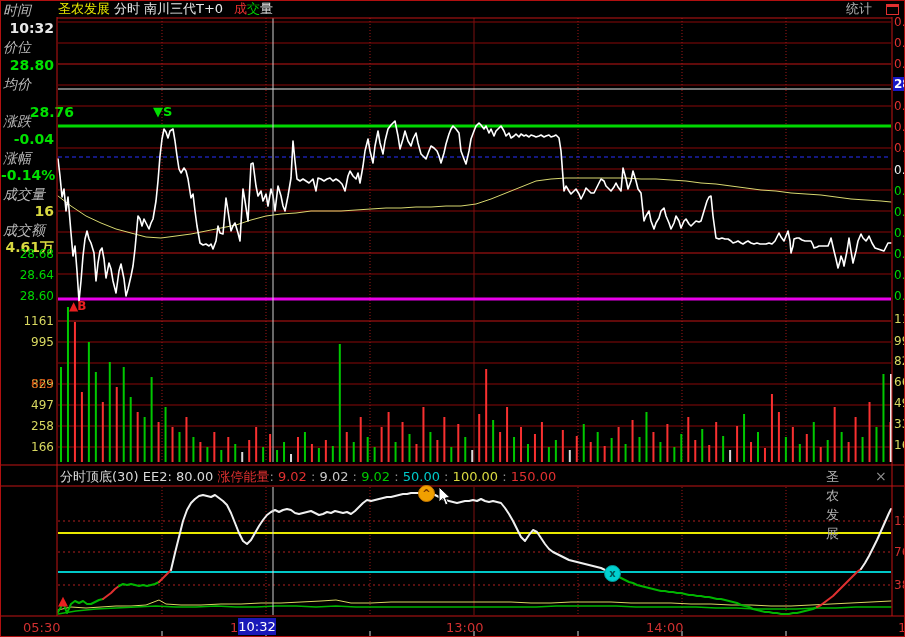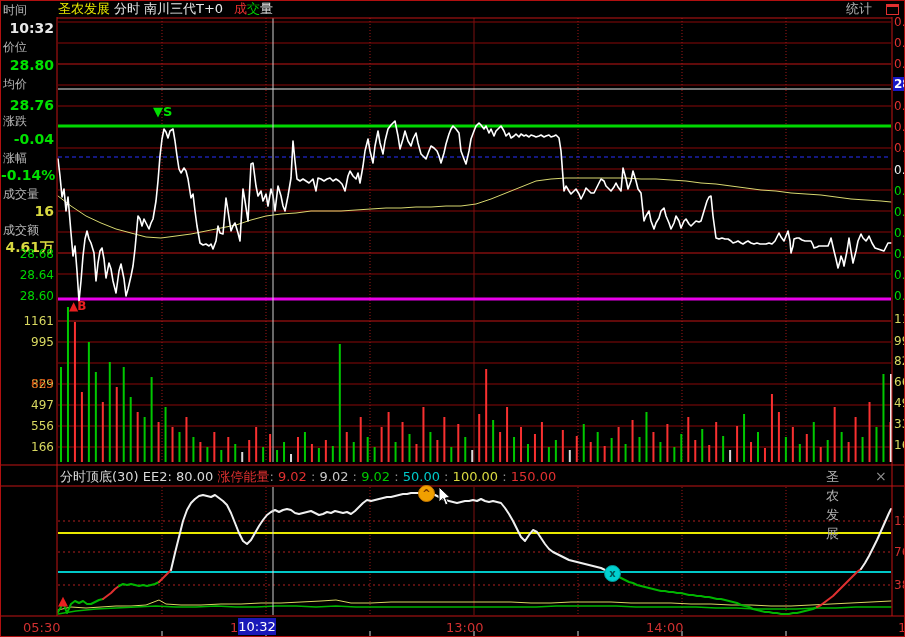--- a/index.html
+++ b/index.html
@@ -2,21 +2,21 @@
 <html><head>
 <meta charset="utf-8">
 <style>
   html,body{margin:0;padding:0;background:#000;}
   .screen{position:relative;width:905px;height:637px;background:#000;overflow:hidden;
           font-family:"DejaVu Sans","Liberation Sans",sans-serif;box-sizing:border-box;
           border:1px solid #b01010;}
   #titlebar{position:absolute;left:0;top:0;width:905px;height:16px;font-size:13px;line-height:16px;}
   #titlebar span{position:absolute;white-space:nowrap;}
   #quote div{position:absolute;white-space:nowrap;}
-  .qlabel{color:#b8b8b8;font-size:12px;left:2px;}
+  .qlabel{color:#b8b8b8;font-size:14px;left:2px;font-style:italic;}
   .qvalue{font-size:14px;font-weight:bold;right:851px;text-align:right;}
   .axlabel{position:absolute;font-size:12px;white-space:nowrap;}
   #subheader{position:absolute;left:0;top:466px;width:749px;height:19px;font-size:13px;line-height:19px;}
   #subparts{position:absolute;left:59px;top:0;white-space:nowrap;}
   #settings{position:absolute;left:825px;top:0;color:#b0b0b0;}
   #closex{position:absolute;left:874px;top:0;color:#909090;font-size:14px;}
   #taxis div{position:absolute;font-size:13px;color:#d03030;white-space:nowrap;}
   #timetag{position:absolute;left:237px;top:617px;width:38px;height:17px;background:#1818b8;
            color:#fff;font-size:13px;line-height:17px;text-align:center;}
   #pricetag{position:absolute;left:892px;top:76px;width:13px;height:14px;background:#1818c8;
@@ -42,40 +42,40 @@
     <span style="left:845px;color:#b0b0b0">统计</span>
   </div>
   <div id="winicon"></div>
 
   <div id="quote">
       <div class="qlabel" style="top: 1px;">时间</div>
       <div class="qvalue" style="top: 19px; color: rgb(232, 232, 232); left: 0px; width: 53px;">10:32</div>
       <div class="qlabel" style="top: 38px;">价位</div>
       <div class="qvalue" style="top: 56px; color: rgb(0, 224, 0); left: 0px; width: 53px;">28.80</div>
       <div class="qlabel" style="top: 75px;">均价</div>
-      <div class="qvalue" style="top: 96px; color: rgb(0, 224, 0); left: 0px; width: 53px;">28.76</div>
+      <div class="qvalue" style="top: 103px; color: rgb(0, 224, 0); left: 0px; width: 53px; padding-left: 20px;">28.76</div>
       <div class="qlabel" style="top: 112px;">涨跌</div>
       <div class="qvalue" style="top: 130px; color: rgb(0, 224, 0); left: 0px; width: 53px;">-0.04</div>
       <div class="qlabel" style="top: 149px;">涨幅</div>
       <div class="qvalue" style="top: 166px; color: rgb(0, 224, 0); left: 0px; width: 53px;">-0.14%</div>
       <div class="qlabel" style="top: 185px;">成交量</div>
       <div class="qvalue" style="top: 202px; color: rgb(216, 216, 64); left: 0px; width: 53px;">16</div>
       <div class="qlabel" style="top: 221px;">成交额</div>
       <div class="qvalue" style="top: 238px; color: rgb(216, 216, 64); left: 0px; width: 53px;">4.61万</div>
     </div>
   <div id="laxis">
       <div class="axlabel" style="left: 10px; top: 246px; color: rgb(0, 216, 0); width: 43px; text-align: right;">28.68</div>
       <div class="axlabel" style="left: 10px; top: 267px; color: rgb(0, 216, 0); width: 43px; text-align: right;">28.64</div>
       <div class="axlabel" style="left: 10px; top: 288px; color: rgb(0, 216, 0); width: 43px; text-align: right;">28.60</div>
       <div class="axlabel" style="left: 10px; top: 313px; color: rgb(216, 216, 96); width: 43px; text-align: right;">1161</div>
       <div class="axlabel" style="left: 10px; top: 334px; color: rgb(216, 216, 96); width: 43px; text-align: right;">995</div>
       <div class="axlabel" style="left: 10px; top: 376px; color: rgb(216, 216, 96); width: 43px; text-align: right;">829</div>
       <div class="axlabel" style="left: 10px; top: 376px; color: #c2410c; width: 43px; text-align: right;">663</div>
       <div class="axlabel" style="left: 10px; top: 397px; color: rgb(216, 216, 96); width: 43px; text-align: right;">497</div>
-      <div class="axlabel" style="left: 10px; top: 418px; color: rgb(216, 216, 96); width: 43px; text-align: right;">556</div>
+      <div class="axlabel" style="left: 10px; top: 418px; color: rgb(216, 216, 96); width: 43px; text-align: right;">258</div>
       <div class="axlabel" style="left: 10px; top: 439px; color: rgb(216, 216, 96); width: 43px; text-align: right;">166</div>
     </div>
   <div id="raxis">
       <div class="axlabel" style="left: 893px; top: 14px; color: rgb(224, 48, 48);">0.</div>
       <div class="axlabel" style="left: 893px; top: 35px; color: rgb(224, 48, 48);">0.</div>
       <div class="axlabel" style="left: 893px; top: 56px; color: rgb(224, 48, 48);">0.</div>
       <div class="axlabel" style="left: 893px; top: 98px; color: rgb(224, 48, 48);">0.</div>
       <div class="axlabel" style="left: 893px; top: 119px; color: rgb(224, 48, 48);">0.</div>
       <div class="axlabel" style="left: 893px; top: 140px; color: rgb(224, 48, 48);">0.</div>
       <div class="axlabel" style="left: 893px; top: 162px; color: rgb(240, 240, 240);">0.</div>

